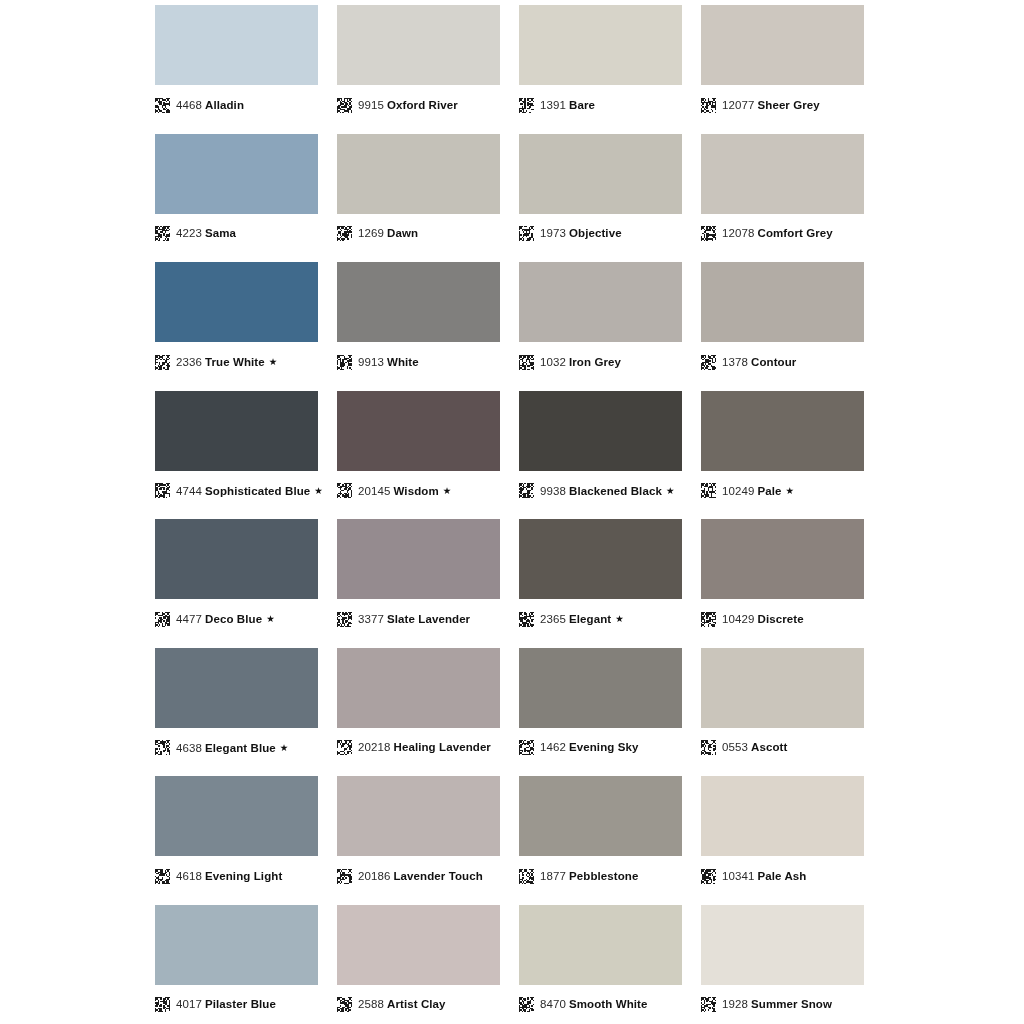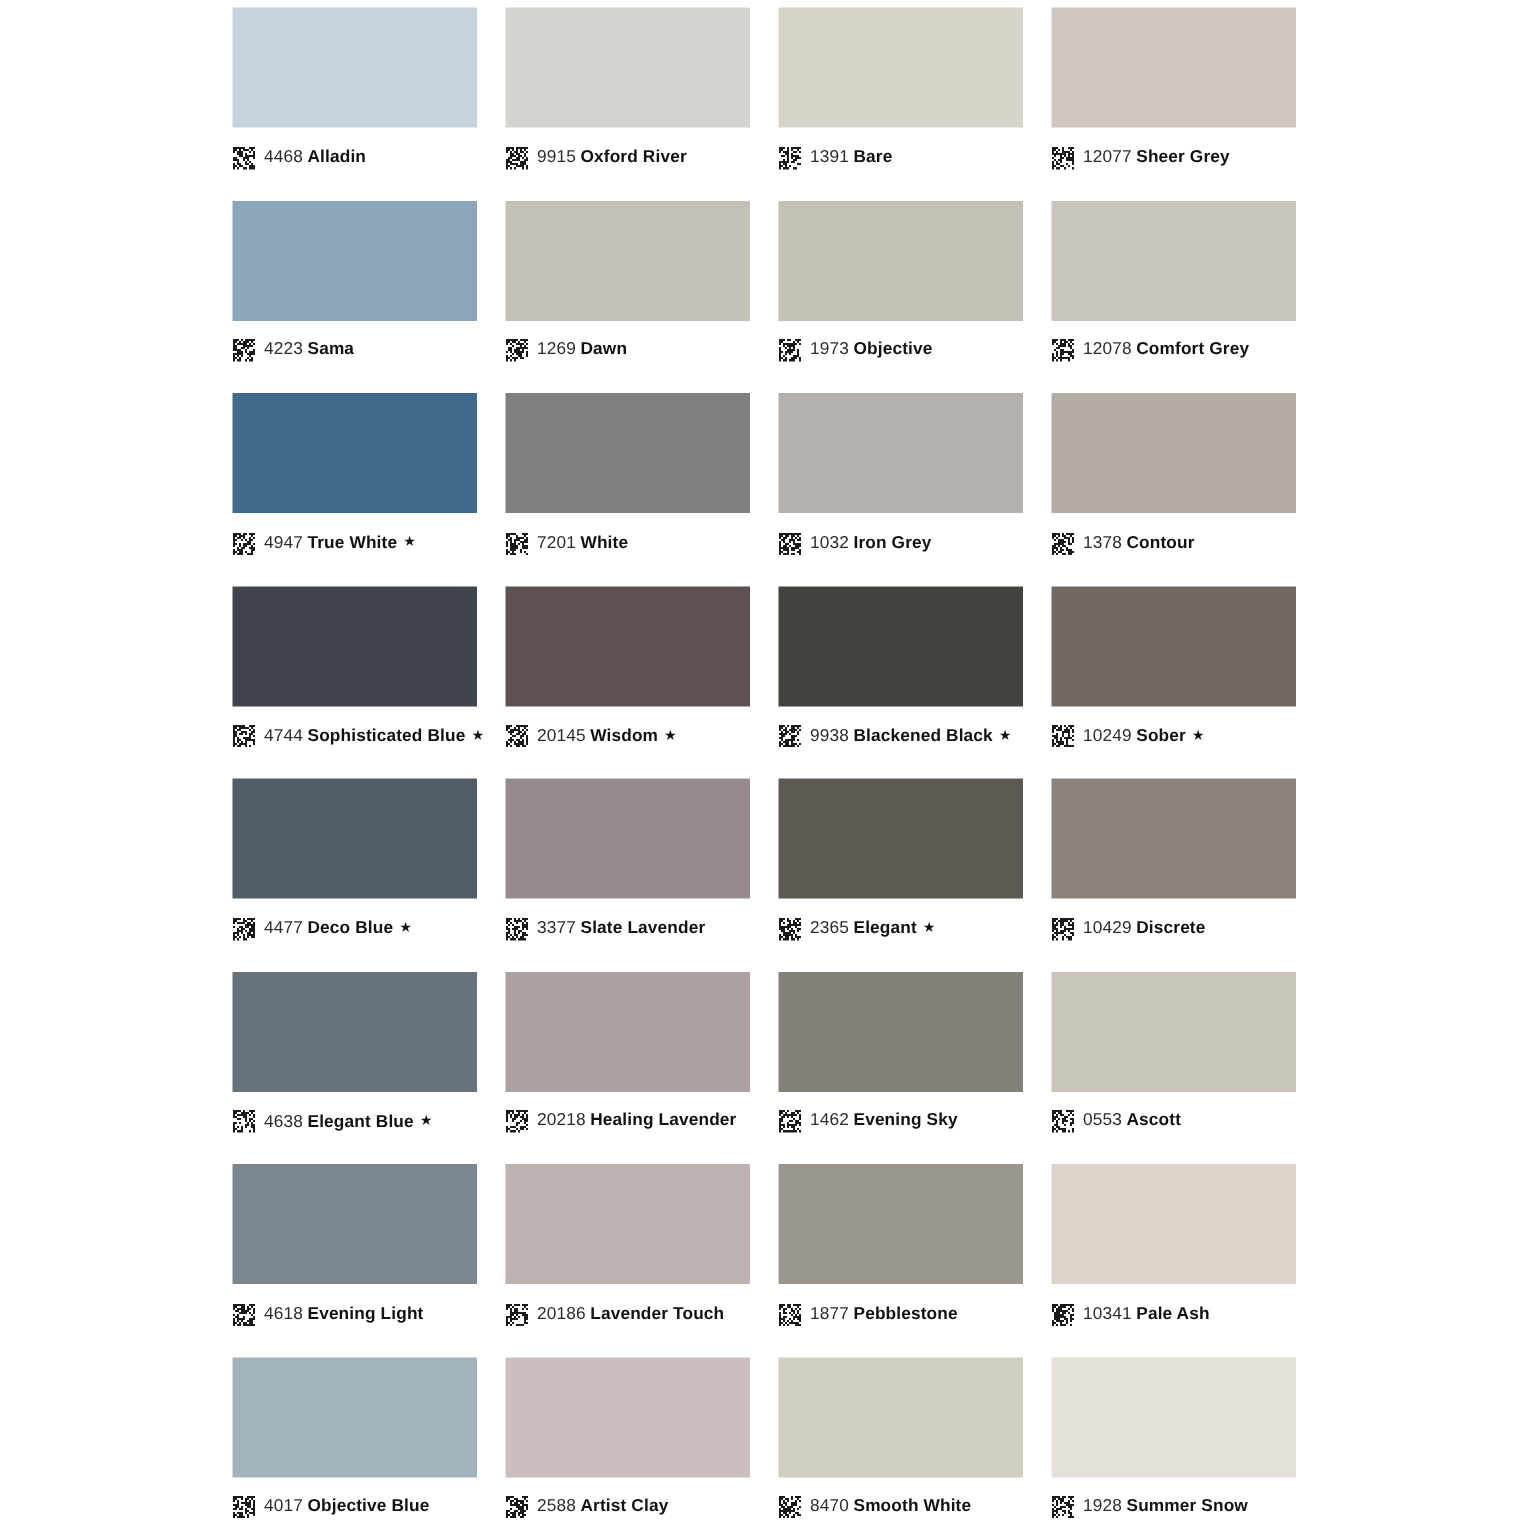--- a/index.html
+++ b/index.html
@@ -779,21 +779,21 @@
               <rect x="9" y="9" width="1" height="1"></rect>
               <rect x="0" y="10" width="1" height="1"></rect>
               <rect x="2" y="10" width="1" height="1"></rect>
               <rect x="3" y="10" width="1" height="1"></rect>
               <rect x="4" y="10" width="1" height="1"></rect>
               <rect x="7" y="10" width="1" height="1"></rect>
               <rect x="8" y="10" width="1" height="1"></rect>
               <rect x="9" y="10" width="1" height="1"></rect>
             </g>
           </svg></span>
-        <span class="label-text"><span class="code-num">4947</span><span class="color-name">True White</span><span class="star-mark">★</span></span>
+        <span class="label-text"><span class="code-num">2336</span><span class="color-name">True White</span><span class="star-mark">★</span></span>
       </div>
     </div>
     <div class="swatch-cell">
       <div class="swatch-chip" style="background: rgb(128, 127, 125);"></div>
       <div class="swatch-label">
         <span class="qr-icon"><svg viewBox="0 0 11 11" width="15" height="15" shape-rendering="crispEdges">
             <rect width="11" height="11" fill="#ffffff"></rect>
             <g fill="#1a1a1a">
               <rect x="0" y="0" width="1" height="1"></rect>
               <rect x="1" y="0" width="1" height="1"></rect>
@@ -859,21 +859,21 @@
               <rect x="3" y="9" width="1" height="1"></rect>
               <rect x="7" y="9" width="1" height="1"></rect>
               <rect x="9" y="9" width="1" height="1"></rect>
               <rect x="0" y="10" width="1" height="1"></rect>
               <rect x="2" y="10" width="1" height="1"></rect>
               <rect x="3" y="10" width="1" height="1"></rect>
               <rect x="4" y="10" width="1" height="1"></rect>
               <rect x="10" y="10" width="1" height="1"></rect>
             </g>
           </svg></span>
-        <span class="label-text"><span class="code-num">7201</span><span class="color-name">White</span></span>
+        <span class="label-text"><span class="code-num">9913</span><span class="color-name">White</span></span>
       </div>
     </div>
     <div class="swatch-cell">
       <div class="swatch-chip" style="background: rgb(181, 176, 171);"></div>
       <div class="swatch-label">
         <span class="qr-icon"><svg viewBox="0 0 11 11" width="15" height="15" shape-rendering="crispEdges">
             <rect width="11" height="11" fill="#ffffff"></rect>
             <g fill="#1a1a1a">
               <rect x="0" y="0" width="1" height="1"></rect>
               <rect x="1" y="0" width="1" height="1"></rect>
@@ -1353,21 +1353,21 @@
               <rect x="0" y="10" width="1" height="1"></rect>
               <rect x="2" y="10" width="1" height="1"></rect>
               <rect x="3" y="10" width="1" height="1"></rect>
               <rect x="6" y="10" width="1" height="1"></rect>
               <rect x="7" y="10" width="1" height="1"></rect>
               <rect x="8" y="10" width="1" height="1"></rect>
               <rect x="9" y="10" width="1" height="1"></rect>
               <rect x="10" y="10" width="1" height="1"></rect>
             </g>
           </svg></span>
-        <span class="label-text"><span class="code-num">10249</span><span class="color-name">Sober</span><span class="star-mark">★</span></span>
+        <span class="label-text"><span class="code-num">10249</span><span class="color-name">Pale</span><span class="star-mark">★</span></span>
       </div>
     </div>
     <div class="swatch-cell">
       <div class="swatch-chip" style="background: rgb(81, 92, 102);"></div>
       <div class="swatch-label">
         <span class="qr-icon"><svg viewBox="0 0 11 11" width="15" height="15" shape-rendering="crispEdges">
             <rect width="11" height="11" fill="#ffffff"></rect>
             <g fill="#1a1a1a">
               <rect x="0" y="0" width="1" height="1"></rect>
               <rect x="1" y="0" width="1" height="1"></rect>
@@ -2390,21 +2390,21 @@
               <rect x="7" y="9" width="1" height="1"></rect>
               <rect x="10" y="9" width="1" height="1"></rect>
               <rect x="0" y="10" width="1" height="1"></rect>
               <rect x="2" y="10" width="1" height="1"></rect>
               <rect x="3" y="10" width="1" height="1"></rect>
               <rect x="4" y="10" width="1" height="1"></rect>
               <rect x="5" y="10" width="1" height="1"></rect>
               <rect x="7" y="10" width="1" height="1"></rect>
             </g>
           </svg></span>
-        <span class="label-text"><span class="code-num">4017</span><span class="color-name">Objective Blue</span></span>
+        <span class="label-text"><span class="code-num">4017</span><span class="color-name">Pilaster Blue</span></span>
       </div>
     </div>
     <div class="swatch-cell">
       <div class="swatch-chip" style="background: rgb(203, 191, 189);"></div>
       <div class="swatch-label">
         <span class="qr-icon"><svg viewBox="0 0 11 11" width="15" height="15" shape-rendering="crispEdges">
             <rect width="11" height="11" fill="#ffffff"></rect>
             <g fill="#1a1a1a">
               <rect x="0" y="0" width="1" height="1"></rect>
               <rect x="1" y="0" width="1" height="1"></rect>

